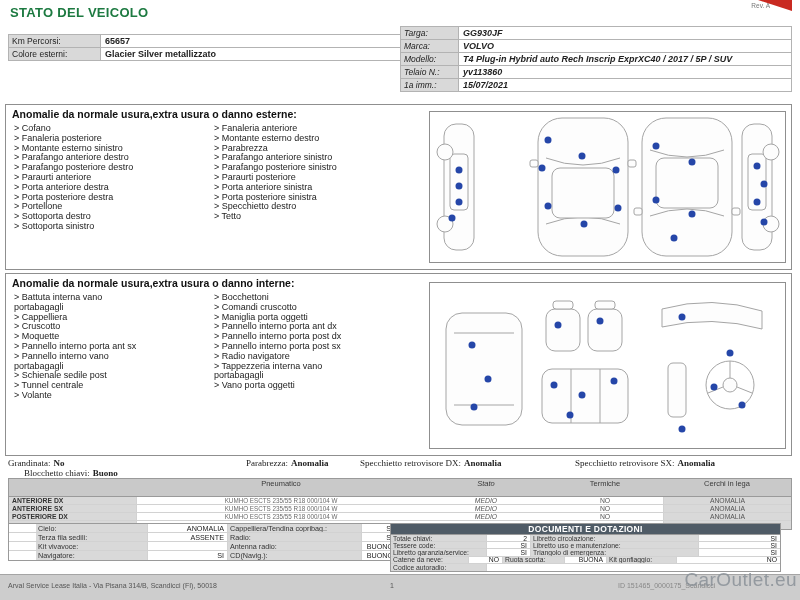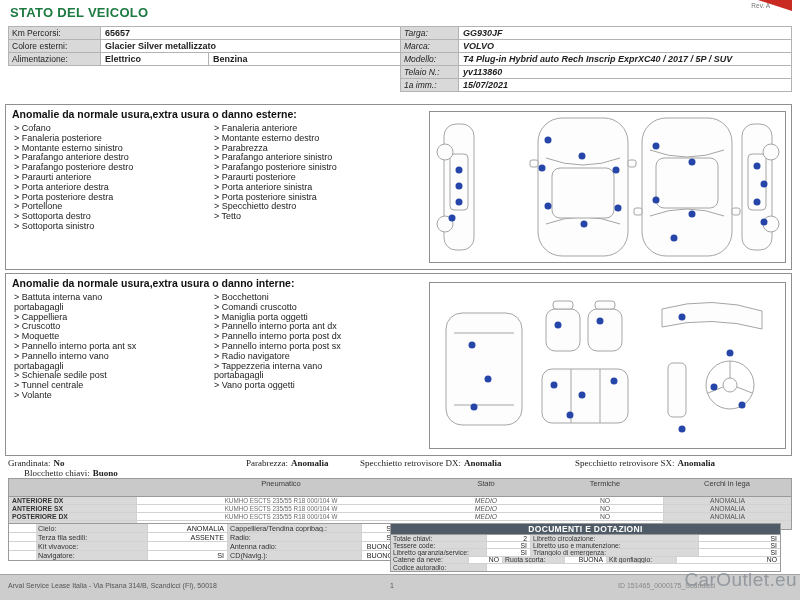--- a/index.html
+++ b/index.html
@@ -9,21 +9,21 @@
           border-bottom:1px solid #a5a5a5; }
 
   
   .title { position:absolute; left:10px; top:5px; font-size:13px; font-weight:bold;
            color:#1d7a41; letter-spacing:.3px; }
   .rev { position:absolute; right:30px; top:2px; font-size:6.5px; color:#777; }
   .corner-red { position:absolute; right:8px; top:0; width:0; height:0;
                 border-top:11px solid #c92a21; border-left:34px solid transparent; }
 
   
-  .info-left  { position:absolute; left:8px;  top:26px; width:447px; }
+  .info-left  { position:absolute; left:8px;  top:34px; width:447px; }
   .info-right { position:absolute; left:400px; top:26px; width:392px;font-style:italic; }
   .kv { display:flex; align-items:stretch; border:1px solid #b3b3b3; margin-top:-1px; min-height:13px; background:#fff; }
   .info-left .kv:first-child,.info-right .kv:first-child { margin-top:0; }
   .kl { background:#d9d9d9; font-size:8.5px; color:#222; padding:1px 3px;
         border-right:1px solid #b3b3b3; flex:none; white-space:nowrap; overflow:hidden; }
   .w95 { width:92px; } .w60 { width:58px; }
   .kv-val { font-size:9px; font-weight:bold; padding:1px 4px; line-height:10px; }
   .cell-split { width:108px; border-right:1px solid #b3b3b3; flex:none; }
   .grow { flex:1; }
 
@@ -108,25 +108,20 @@
   <div class="corner-red"></div>
 
   <div class="info-left">
     <div class="kv">
       <span class="kl w95">Km Percorsi:</span>
       <span class="kv-val grow">65657</span>
     </div>
     <div class="kv">
       <span class="kl w95">Colore esterni:</span>
       <span class="kv-val grow">Glacier Silver metallizzato</span>
-    </div>
-    <div class="kv">
-      <span class="kl w95">Alimentazione:</span>
-      <span class="kv-val cell-split">Elettrico</span>
-      <span class="kv-val grow">Benzina</span>
     </div>
   </div>
 
   <div class="info-right">
     <div class="kv">
       <span class="kl w60">Targa:</span>
       <span class="kv-val grow">GG930JF</span>
     </div>
     <div class="kv">
       <span class="kl w60">Marca:</span>

